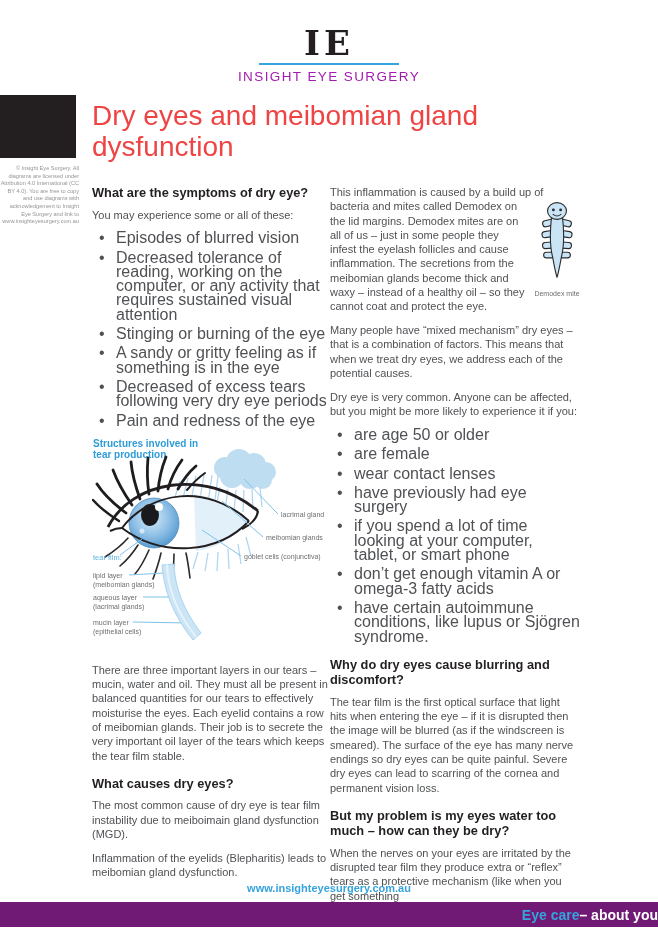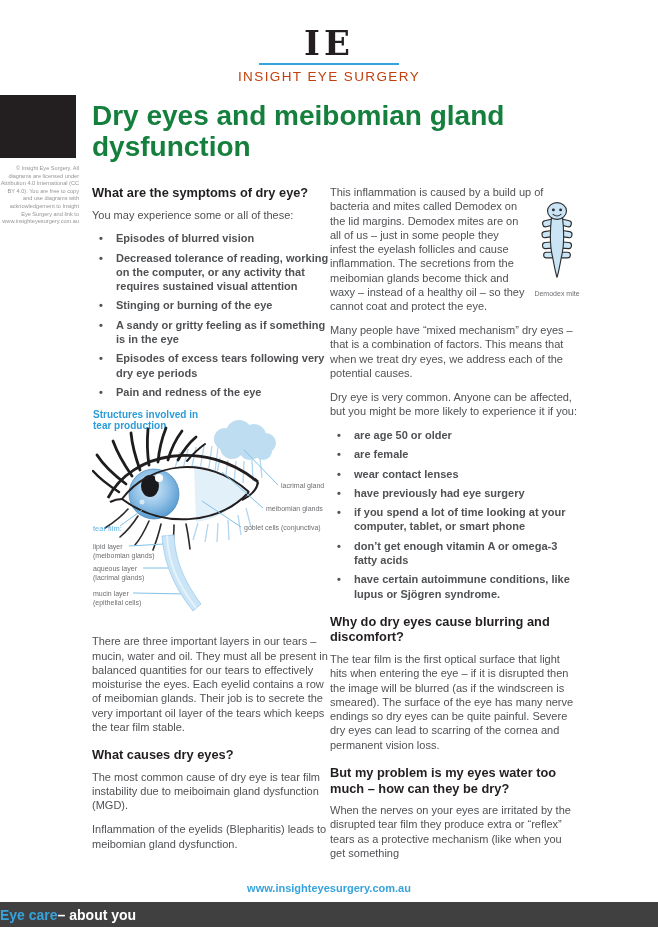--- a/index.html
+++ b/index.html
@@ -3,52 +3,52 @@
 <meta charset="utf-8">
 <style>
   * { margin:0; padding:0; box-sizing:border-box; }
   html,body { width:658px; height:933px; background:#fff; overflow:hidden; }
   body { font-family:"Liberation Sans", sans-serif; color:#4F5154; position:relative; }
 
   
   .logo-wrap { position:absolute; top:26px; left:0; right:0; text-align:center; }
   .logo-ie { font-family:"DejaVu Serif", serif; font-weight:bold; font-size:34px; line-height:34px; letter-spacing:4px; color:#231F20; }
   .logo-rule { width:140px; height:2px; background:#36A3DC; margin:3px auto 4px; }
-  .logo-name { font-size:13.5px; letter-spacing:1.4px; color:#c2410c; }
+  .logo-name { font-size:13.5px; letter-spacing:1.4px; color:#a21caf; }
 
   .black-box { position:absolute; left:0; top:95px; width:76px; height:63px; background:#231F20; }
   .copyright { position:absolute; left:0; top:165px; width:79px; text-align:right; font-size:5.6px; line-height:7.6px; color:#939598; }
 
-  .page-title { position:absolute; left:92px; top:100px; width:520px; font-size:28px; line-height:31px; font-weight:bold; color:#15803d; }
+  .page-title { position:absolute; left:92px; top:100px; width:520px; font-size:28px; line-height:31px; font-weight:normal; color:#ef4444; }
 
   
   .columns { position:absolute; left:92px; top:185px; width:498px; display:flex; gap:0; }
   .col-left { width:238px; }
   .col-right { width:250px; }
 
   h3.sec { font-size:12.8px; line-height:15.5px; color:#231F20; margin:13px 0 7px; }
   h3.sec.first { margin-top:0; }
   p.body { font-size:11px; line-height:14.3px; margin:0 0 9.5px; }
   ul.blt { list-style:none; margin:2px 0 9px; }
-  ul.blt li { position:relative; padding-left:24px; font-size:11px; line-height:14.3px; margin-bottom:5px;font-weight:bold; }
+  ul.blt li { position:relative; padding-left:24px; font-size:16px; line-height:14.3px; margin-bottom:5px; }
   ul.blt li::before { content:"\2022"; position:absolute; left:7px; top:0; color:#4F5154; }
 
   
   .diagram { margin:6px 0 10px; }
   .dTitle { font-size:10px; font-weight:bold; fill:#2D9CD8; }
   .dlab { font-size:7px; fill:#6D6E71; }
   .dlab-blue { font-size:7.5px; fill:#5EB3E4; }
 
   
   .mite-fig { float:right; width:46px; margin:2px 0 2px 6px; text-align:center; }
   .mite-cap { display:block; font-size:7px; color:#6D6E71; margin-top:4px; white-space:nowrap; }
 
   
   .site-url { position:absolute; left:0; right:0; top:882px; text-align:center; font-size:11px; font-weight:bold; color:#36A3DC; text-decoration:none; }
-  .footer-bar { position:absolute; left:0; top:902px; width:658px; height:25px; background:#404040; display:flex; align-items:center; justify-content:flex-start; font-size:14px; font-weight:bold; }
+  .footer-bar { position:absolute; left:0; top:902px; width:658px; height:25px; background:#701a75; display:flex; align-items:center; justify-content:flex-end; font-size:14px; font-weight:bold; }
   .footer-bar .hl { color:#36A3DC; }
   .footer-bar .rest { color:#FFFFFF; }
 </style>
 </head>
 <body>
 
 <div class="logo-wrap">
   <div class="logo-ie">IE</div>
   <div class="logo-rule"></div>
   <div class="logo-name">INSIGHT EYE SURGERY</div>
@@ -62,21 +62,21 @@
 <div class="columns">
 
   <div class="col-left">
     <h3 class="sec first">What are the symptoms of dry eye?</h3>
     <p class="body">You may experience some or all of these:</p>
     <ul class="blt">
       <li>Episodes of blurred vision</li>
       <li>Decreased tolerance of reading, working on the computer, or any activity that requires sustained visual attention</li>
       <li>Stinging or burning of the eye</li>
       <li>A sandy or gritty feeling as if something is in the eye</li>
-      <li>Episodes of excess tears following very dry eye periods</li>
+      <li>Decreased of excess tears following very dry eye periods</li>
       <li>Pain and redness of the eye</li>
     </ul>
 
     <div class="diagram">
       <svg width="240" height="212" viewBox="0 0 240 212">
         <defs>
           <radialGradient id="gIris" cx="45%" cy="40%" r="65%">
             <stop offset="0%" stop-color="#D6EBF9"></stop>
             <stop offset="55%" stop-color="#8FC0E6"></stop>
             <stop offset="100%" stop-color="#4D94CC"></stop>

